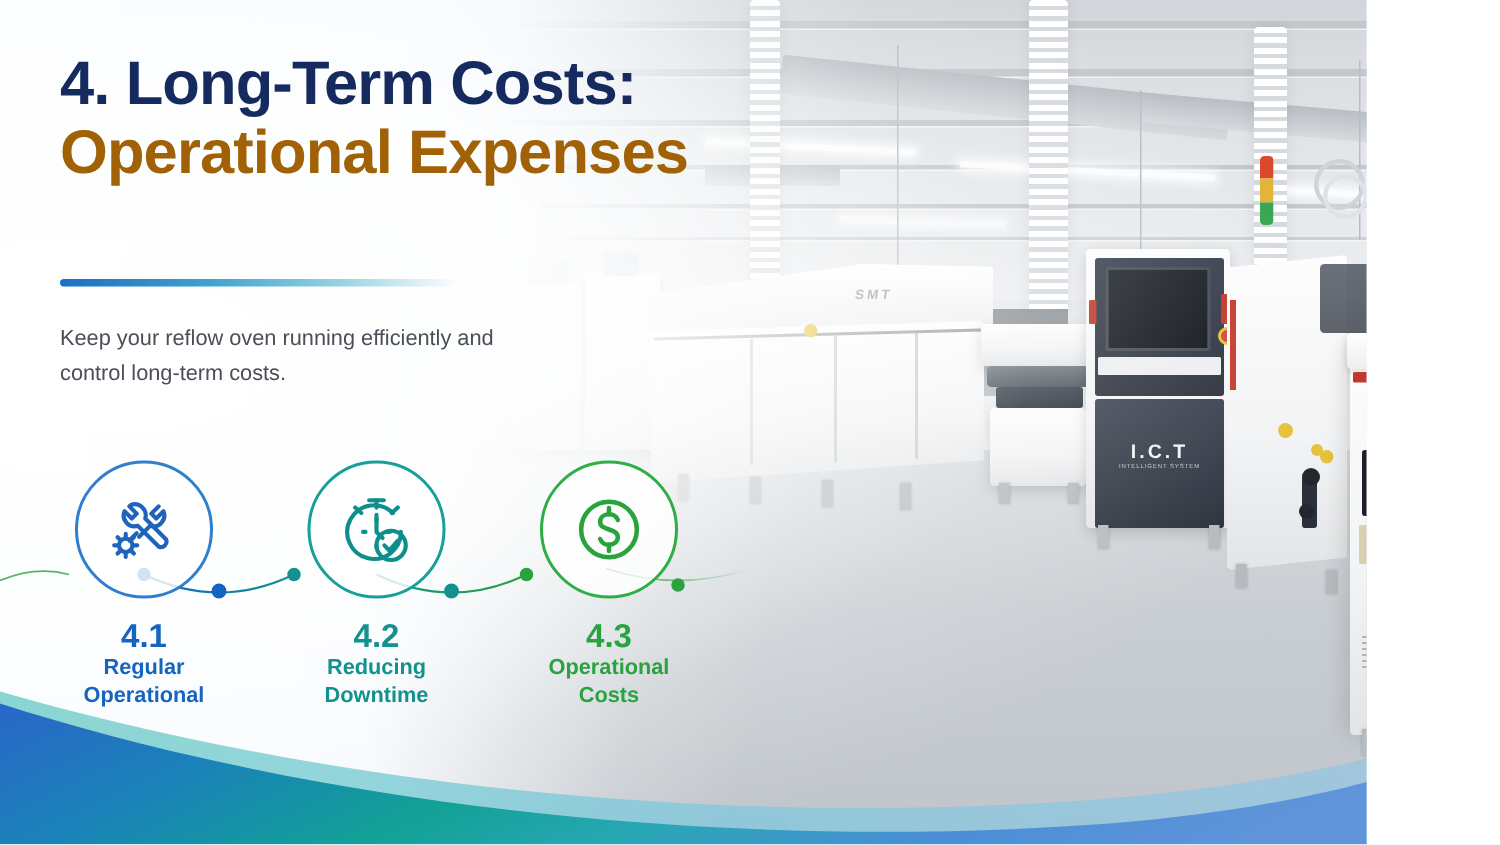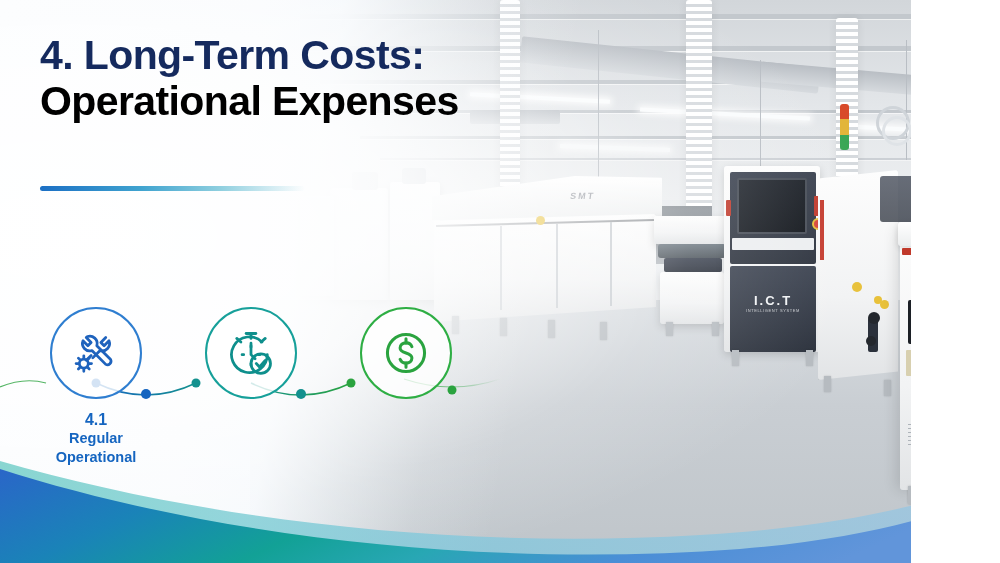--- a/index.html
+++ b/index.html
@@ -130,21 +130,21 @@
   .waves { position:absolute; left:0; bottom:0; width:1000px; height:190px; }
 
   
   .title {
     position:absolute; left:40px; top:32px; width:520px;
     font-size:41px; font-weight:700; line-height:1.13;
     letter-spacing:-.6px;
   }
   .t-line1 { color:#152a5e; display:block; }
   .t-line2 { color:#1a7fb5; display:block; }
-  .t-line3 { color:#000000; display:block; }
+  .t-line3 { color:#a16207; display:block; }
 
   .rule {
     position:absolute; left:40px; top:186px; width:265px; height:5px;
     border-radius:3px;
     background:linear-gradient(90deg,#1b6fc4 0%,#3fa3cf 38%,#8fcfdf 68%,rgba(190,225,235,0) 100%);
   }
   .subtitle {
     position:absolute; left:40px; top:215px; width:320px;
     font-size:14.5px; line-height:1.58; color:#4a4f57;
   }
@@ -156,21 +156,21 @@
   .node { position:absolute; width:96px; }
   .circle {
     position:relative; width:92px; height:92px; border-radius:50%;
     background:rgba(255,255,255,.82);
     display:flex; align-items:center; justify-content:center;
     margin:0 auto;
   }
   .circle svg { display:block; }
 
   .caption { text-align:center; margin-top:12px; }
-  .num { font-size:16px; font-weight:700; line-height:1.15; }
+  .num { font-size:22px; font-weight:700; line-height:1.15; }
   .lbl { font-size:14.5px; font-weight:700; line-height:1.22; margin-top:1px; }
 
   .c-blue  { color:#1565c0; }
   .c-teal  { color:#13918e; }
   .c-green { color:#2aa33f; }
 </style>
 </head>
 <body>
 
 <div class="slide">
@@ -292,20 +292,21 @@
     <div class="haze2"></div>
   </div>
 
   <div class="title">
     <span class="t-line1">4. Long-Term Costs:</span>
     <span class="t-line3">Operational Expenses</span>
   </div>
 
   <div class="rule"></div>
 
+  <div class="subtitle">Keep your reflow oven running efficiently and control long-term costs.</div>
 
   <div class="steps">
 
     <svg class="connector" viewBox="0 0 520 115">
       <defs>
         <linearGradient id="cg1" x1="0" y1="0" x2="1" y2="0">
           <stop offset="0%" stop-color="#1565c0"></stop>
             <stop offset="100%" stop-color="#13918e"></stop>
         </linearGradient>
         <linearGradient id="cg2" x1="0" y1="0" x2="1" y2="0">
@@ -358,31 +359,41 @@
             <path d="M26 8 h12"></path>
             <path d="M32 14 v-6"></path>
             <path d="M14.5 14 l5 4.5 M49.5 14 l-5 4.5"></path>
             <path d="M32 20 v14 l5 5"></path>
             <circle cx="44" cy="45" r="12" stroke-width="3.4"></circle>
             <path d="M38.5 45 l4 4.2 7 -8"></path>
             <path d="M21 34 h2 M41 34 h2 M32 23 v2 M32 45 v2"></path>
           </g>
         </svg>
       </div>
+      <div class="caption">
+        <div class="num c-teal">4.2</div>
+        <div class="lbl c-teal">Reducing</div>
+        <div class="lbl c-teal">Downtime</div>
+      </div>
     </div>
 
     <div class="node" style="left:358px;top:12px;">
       <div class="circle" style="border:2.5px solid #2eae44;">
         <svg width="54" height="54" viewBox="0 0 64 64">
           <g fill="none" stroke="#2aa33f" stroke-width="3.6" stroke-linecap="round" stroke-linejoin="round">
             <circle cx="32" cy="32" r="22"></circle>
             <path d="M39 24.5 a7 7 0 0 0 -7 -4.5 c-4 0 -7 2.4 -7 6 c0 7.6 14 4.4 14 12 c0 3.6 -3 6 -7 6 a7 7 0 0 1 -7 -4.5"></path>
             <path d="M32 15 v5 M32 44 v5"></path>
           </g>
         </svg>
+      </div>
+      <div class="caption">
+        <div class="num c-green">4.3</div>
+        <div class="lbl c-green">Operational</div>
+        <div class="lbl c-green">Costs</div>
       </div>
     </div>
   </div>
 
   <svg class="waves" viewBox="0 0 1000 190" preserveAspectRatio="none">
     <defs>
       <linearGradient id="wmain" x1="0" y1="0" x2="1" y2="0.2">
         <stop offset="0%" stop-color="#2a66c8"></stop>
         <stop offset="22%" stop-color="#1a83b8"></stop>
         <stop offset="42%" stop-color="#12a196"></stop>

